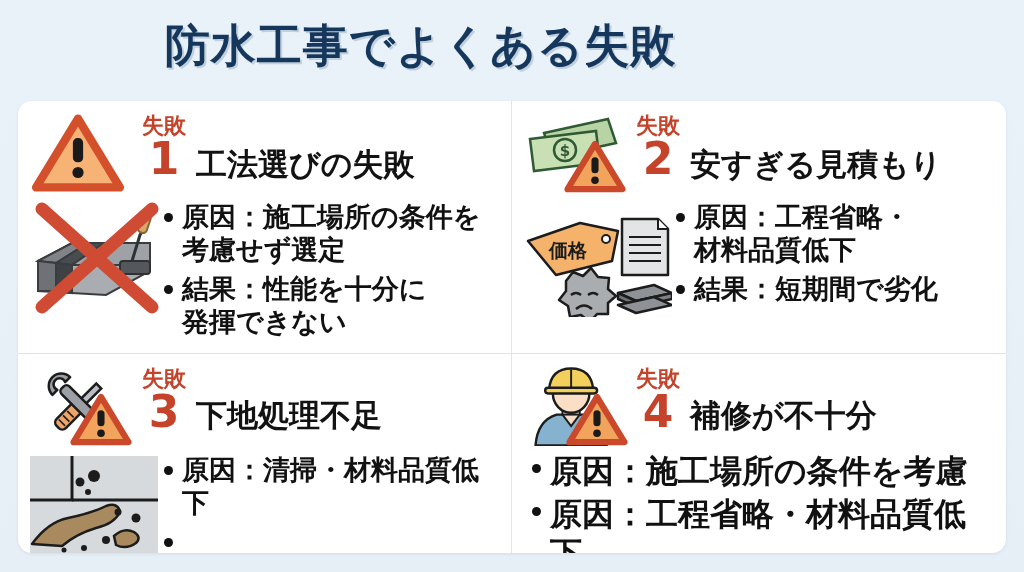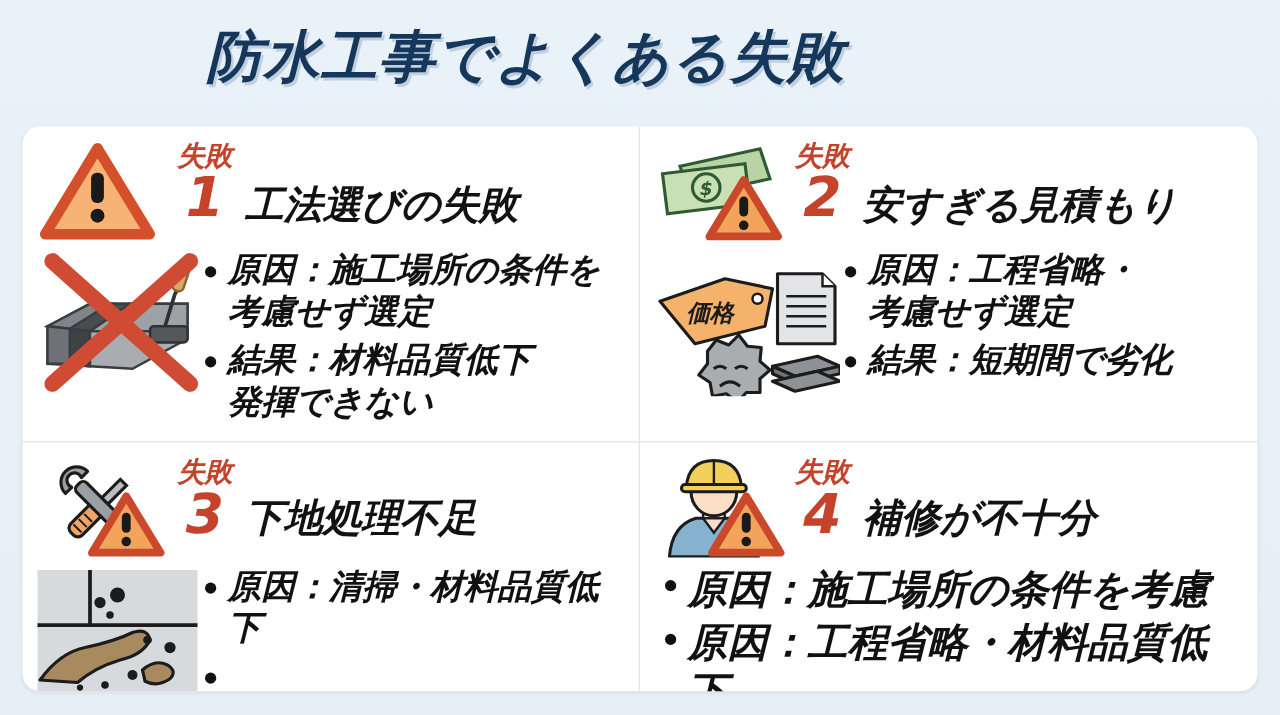--- a/index.html
+++ b/index.html
@@ -12,21 +12,20 @@
     overflow: hidden;
     background: linear-gradient(180deg, #eaf2f9 0%, #e6eef6 100%);
     font-family: "DejaVu Sans", "Liberation Sans", sans-serif;
   }
 
   .page {
     position: relative;
     width: 841px;
     height: 572px;
     box-sizing: border-box;
-    font-style: italic;
   }
 
   
   .title-bar {
     height: 92px;
     display: flex;
     align-items: center;
     justify-content: center;
   }
   .title {
@@ -200,21 +199,21 @@
           </svg>
         </div>
         <div class="bullets">
           <div class="bullet">
             <span class="dot"></span>
             <span class="txt">原因：施工場所の条件を
 考慮せず選定</span>
           </div>
           <div class="bullet">
             <span class="dot"></span>
-            <span class="txt">結果：材料品質低下
+            <span class="txt">結果：性能を十分に
 発揮できない</span>
           </div>
         </div>
       </div>
     </div>
 
     <div class="cell c2">
       <div class="head">
         <div class="icon-stack">
           <svg viewBox="0 0 104 84" width="104" height="84" style="position:absolute;left:0;top:0;">
@@ -260,21 +259,21 @@
             <polygon points="96,94 132,86 150,94 114,102" fill="#8e9296" stroke="#1c1c1c" stroke-width="2.5" stroke-linejoin="round"></polygon>
             <polygon points="96,94 114,102 114,108 96,100" fill="#6f7276" stroke="#1c1c1c" stroke-width="2.5" stroke-linejoin="round"></polygon>
             <polygon points="114,102 150,94 150,100 114,108" fill="#7d8186" stroke="#1c1c1c" stroke-width="2.5" stroke-linejoin="round"></polygon>
             <polygon points="96,106 132,98 150,106 114,114" fill="#8e9296" stroke="#1c1c1c" stroke-width="2.5" stroke-linejoin="round"></polygon>
           </svg>
         </div>
         <div class="bullets">
           <div class="bullet">
             <span class="dot"></span>
             <span class="txt">原因：工程省略・
-考慮せず選定</span>
+材料品質低下</span>
           </div>
           <div class="bullet">
             <span class="dot"></span>
             <span class="txt">結果：短期間で劣化</span>
           </div>
         </div>
       </div>
     </div>
 
     <div class="cell c3">

